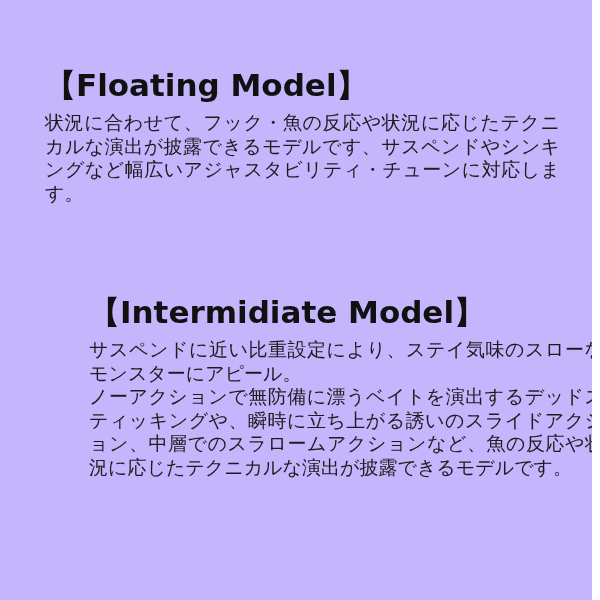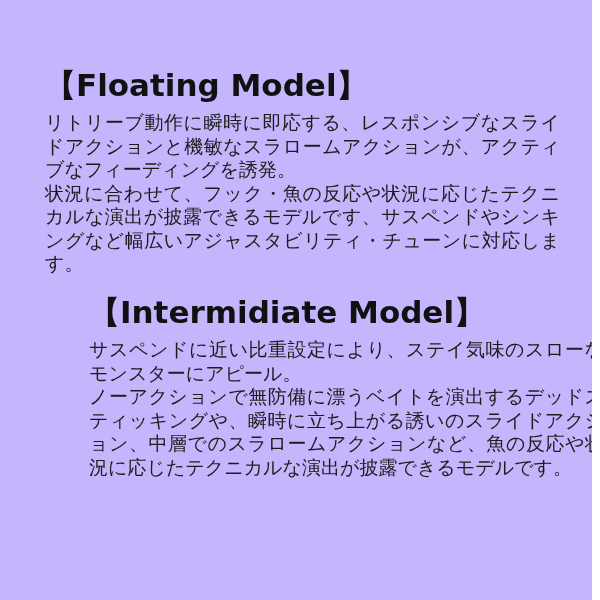--- a/index.html
+++ b/index.html
@@ -42,21 +42,20 @@
     word-break: break-all;
   }
 </style>
 </head>
 <body>
 
 <div class="page">
 
   <div class="section section-1">
     <h2 class="model-heading">【Floating Model】</h2>
-    <p class="model-paragraph">リトリーブ動作に瞬時に即応する、レスポンシブなスライドアクションと機敏なスラロームアクションが、アクティブなフィーディングを誘発。</p>
     <p class="model-paragraph">状況に合わせて、フック・魚の反応や状況に応じたテクニカルな演出が披露できるモデルです、サスペンドやシンキングなど幅広いアジャスタビリティ・チューンに対応します。</p>
   </div>
 
   <div class="section section-2">
     <h2 class="model-heading">【Intermidiate Model】</h2>
     <p class="model-paragraph">サスペンドに近い比重設定により、ステイ気味のスローなモンスターにアピール。</p>
     <p class="model-paragraph">ノーアクションで無防備に漂うベイトを演出するデッドスティッキングや、瞬時に立ち上がる誘いのスライドアクション、中層でのスラロームアクションなど、魚の反応や状況に応じたテクニカルな演出が披露できるモデルです。</p>
   </div>
 
 </div>

